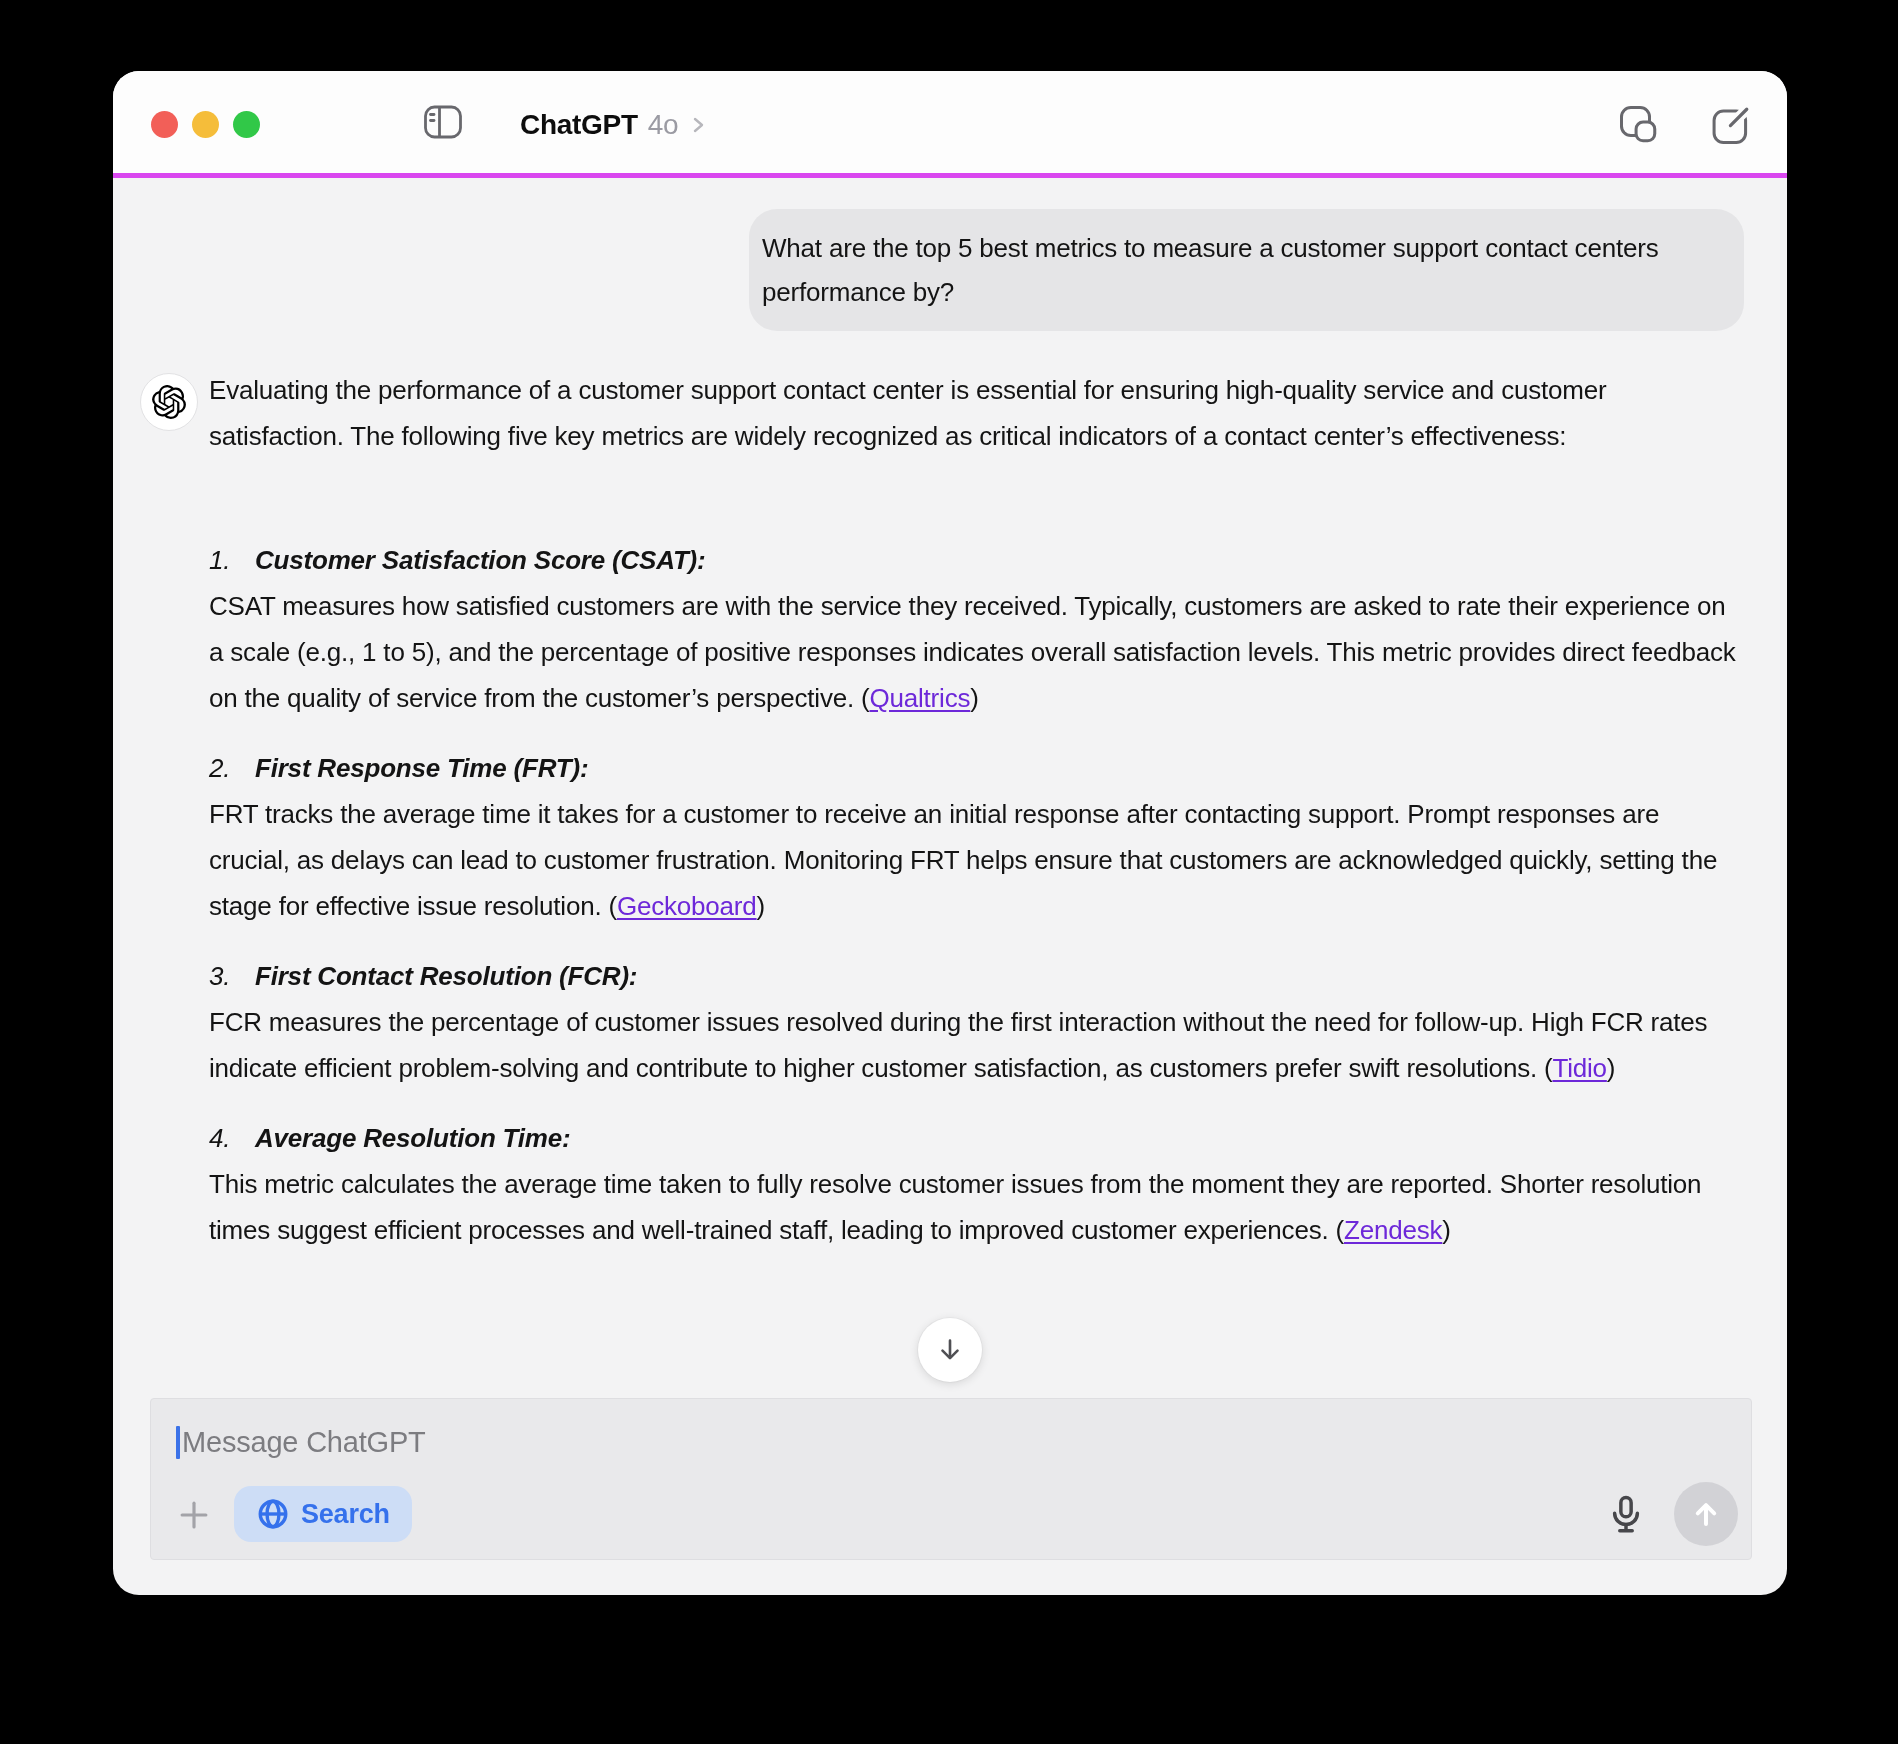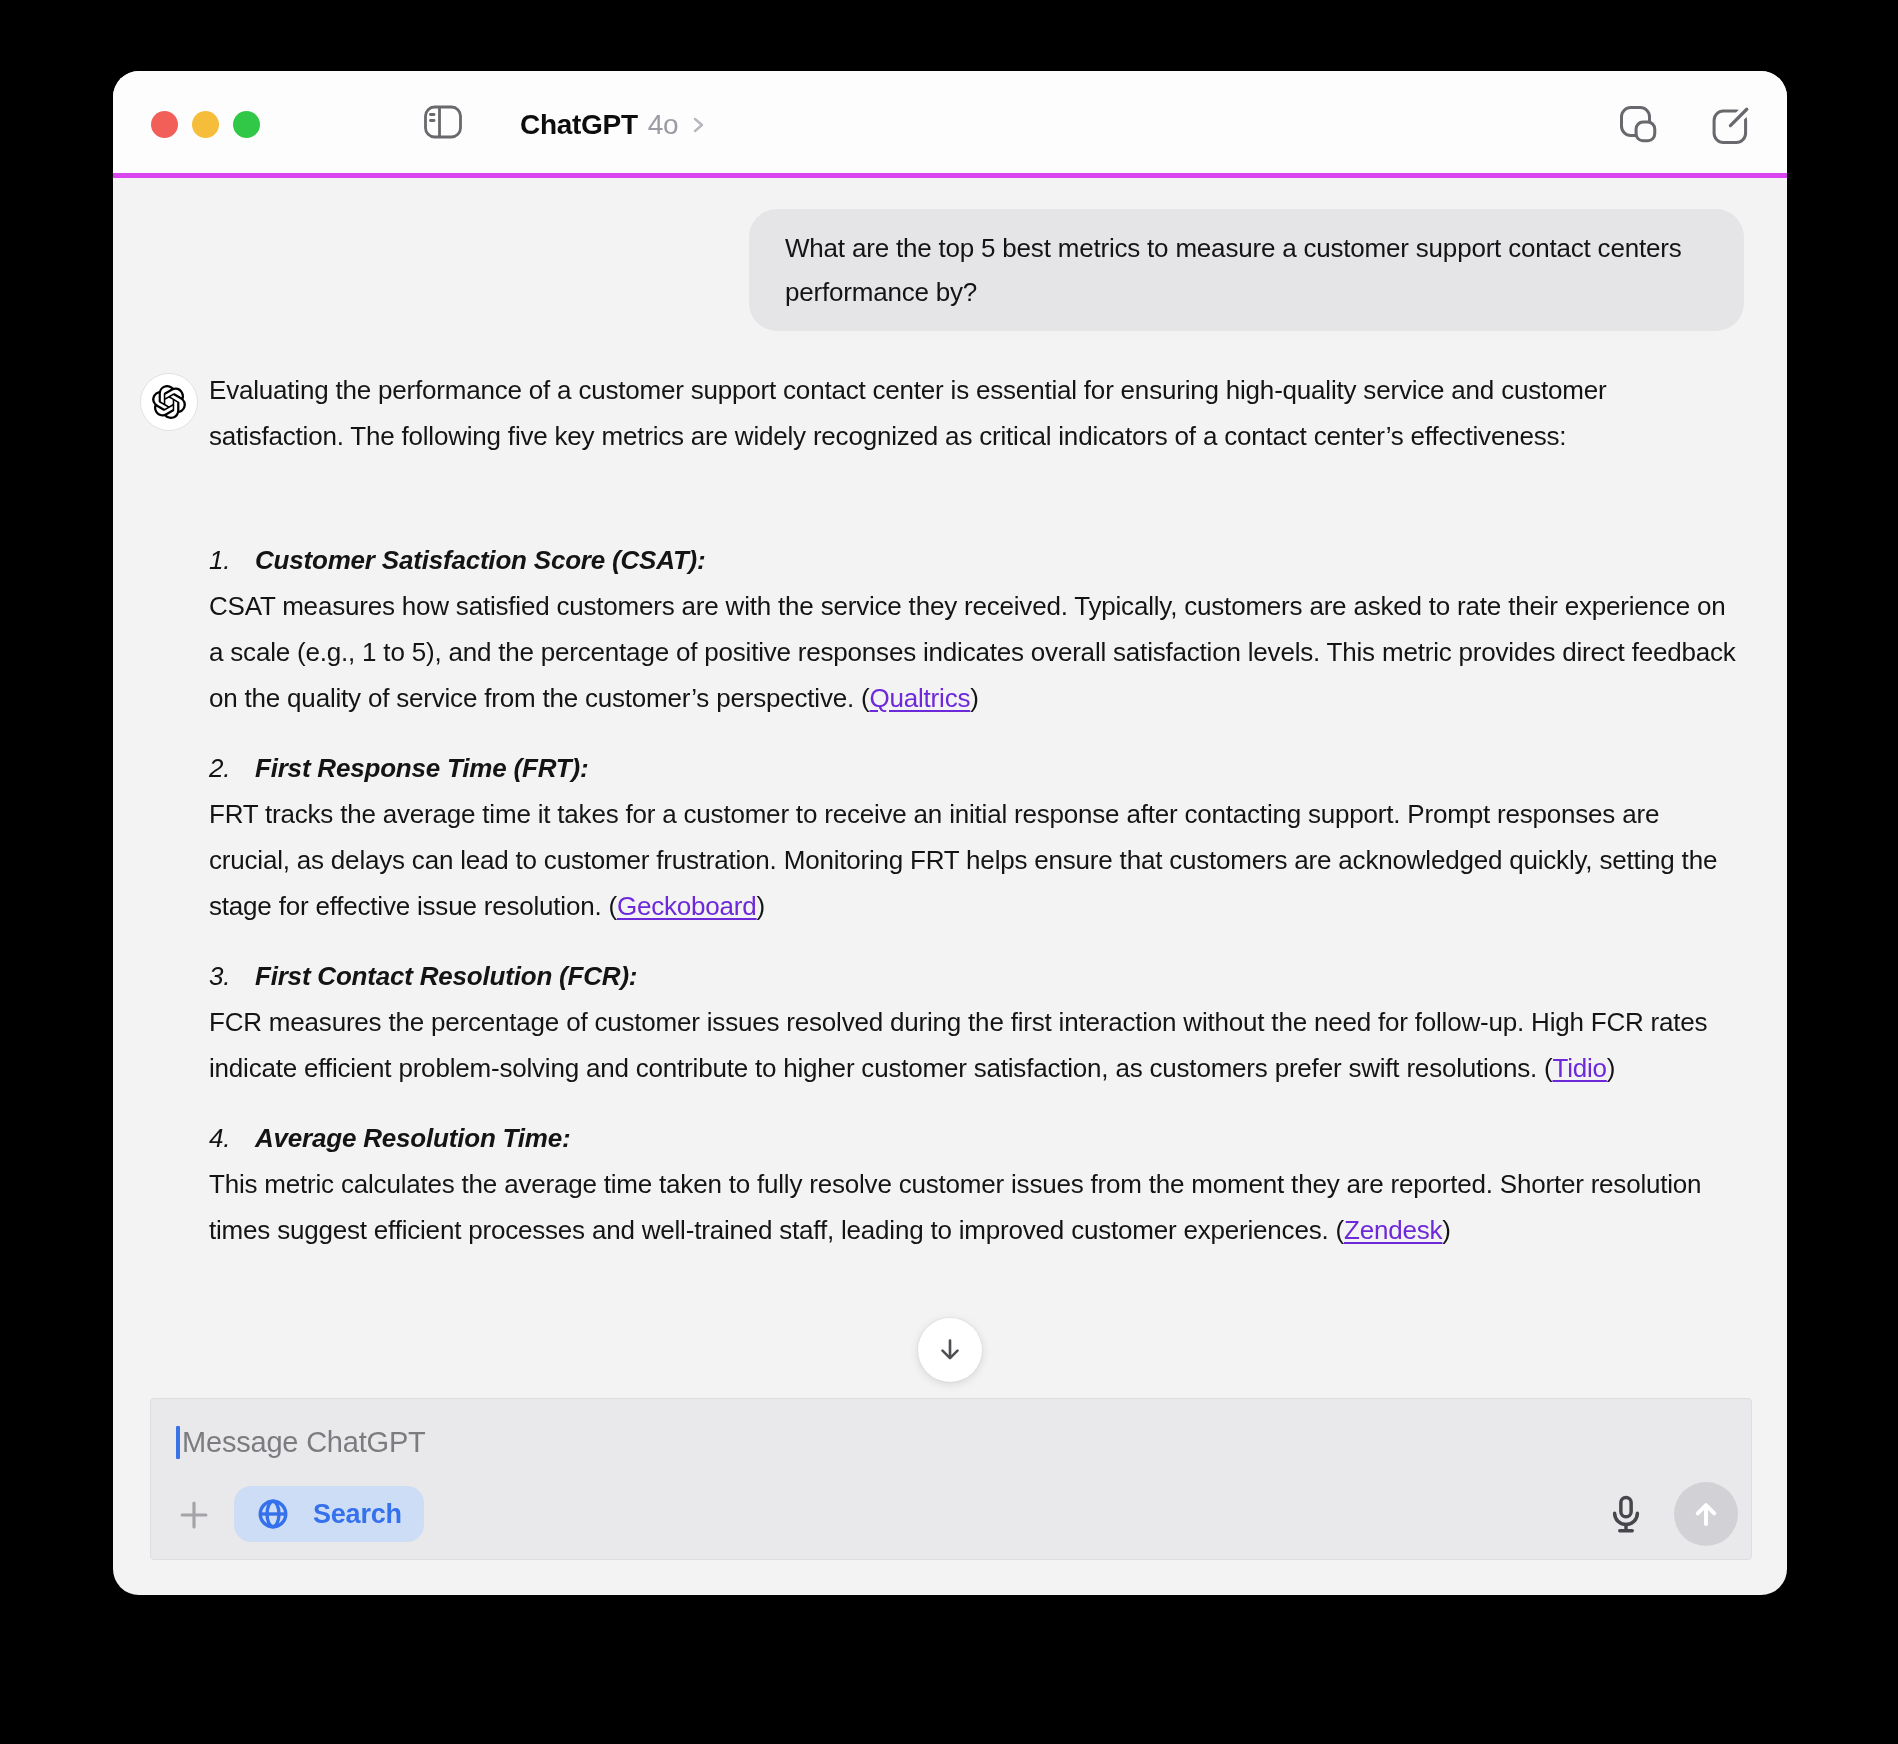--- a/index.html
+++ b/index.html
@@ -25,21 +25,21 @@
   .app-title { font-size:28px; font-weight:700; color:#0d0d0d; letter-spacing:-0.3px; }
   .model-name { font-size:28px; font-weight:400; color:#9b9ba3; letter-spacing:-0.3px; cursor:pointer; }
   .title-chevron { line-height:0; margin-left:-2px; }
   .tr-copy { left:1505px; top:33px; }
   .tr-compose { left:1597px; top:33px; }
 
   
   .chat { position:absolute; left:0; top:108px; right:0; bottom:0; }
 
   .bubble { position:absolute; right:43px; top:30px; max-width:995px;
-    background:#e5e5e7; border-radius:28px; padding:17px 36px;
+    background:#e5e5e7; border-radius:28px; padding:17px 13px;
     font-size:26px; line-height:44px; color:#141414; letter-spacing:-0.2px; }
 
   .assistant { position:absolute; left:27px; top:188px; width:1604px; }
   .avatar { position:absolute; left:0; top:6px; width:58px; height:58px; border-radius:50%;
     background:#fff; border:1.5px solid #e2e2e4; display:flex; align-items:center; justify-content:center; }
   .a-content { margin-left:69px; width:1535px; font-size:26px; line-height:46px;
     color:#141414; letter-spacing:-0.2px; }
   .intro { margin:0 0 78px 0; }
   .item + .item { margin-top:24px; }
   .head { line-height:46px;font-style:italic; }
@@ -59,21 +59,21 @@
   .composer { position:absolute; left:37px; top:1327px; width:1602px; height:162px;
     background:#e9e9eb; border:1px solid #dedee1; border-radius:4px; }
   .caret { position:absolute; left:25px; top:27px; width:4px; height:33px; background:#3b72e8; border-radius:1px; }
   .msg-input { position:absolute; left:31px; top:20px; width:1100px; height:46px;
     background:transparent; border:none; outline:none; font-size:29px;
     font-family:"Liberation Sans","DejaVu Sans",sans-serif; color:#141414; letter-spacing:-0.2px; }
   .msg-input::placeholder { color:#7c7c80; opacity:1; }
   .plus-btn { position:absolute; left:24px; top:97px; width:38px; height:38px; background:none; border:none;
     cursor:pointer; line-height:0; }
   .search-pill { position:absolute; left:83px; top:87px; height:56px; border:none; border-radius:17px;
-    background:#cdddf6; display:flex; align-items:center; gap:23px; padding:0 22px; cursor:pointer; }
+    background:#cdddf6; display:flex; align-items:center; gap:11px; padding:0 22px; cursor:pointer; }
   .search-label { font-size:27px; font-weight:700; color:#3571ec; letter-spacing:-0.2px; }
   .mic-btn { position:absolute; left:1452px; top:93px; width:46px; height:46px; background:none; border:none;
     cursor:pointer; line-height:0; }
   .send-btn { position:absolute; left:1523px; top:83px; width:64px; height:64px; border-radius:50%;
     background:#d2d2d6; border:none; display:flex; align-items:center; justify-content:center; cursor:pointer; }
 </style>
 </head>
 <body>
 
 <div class="stage">

